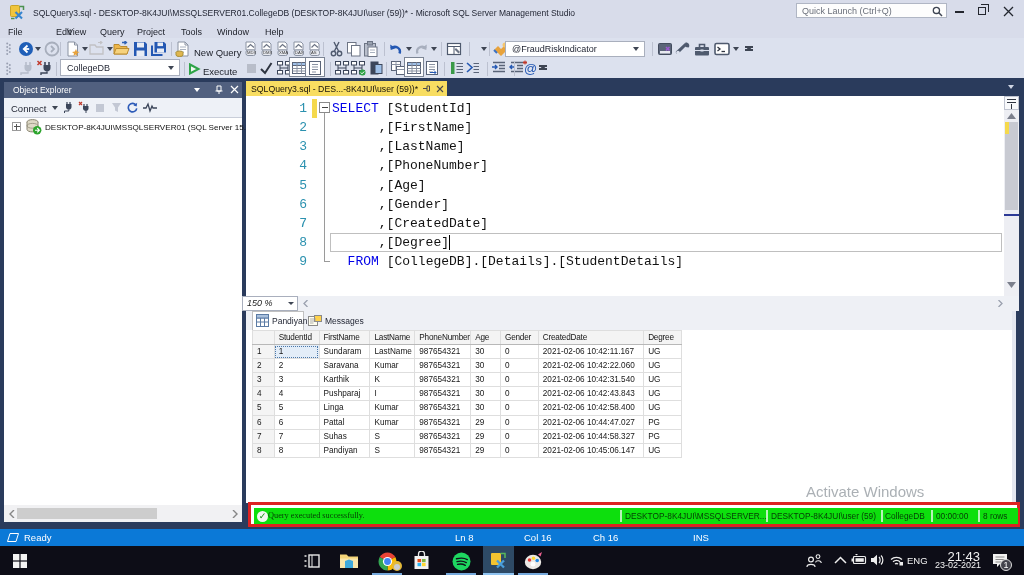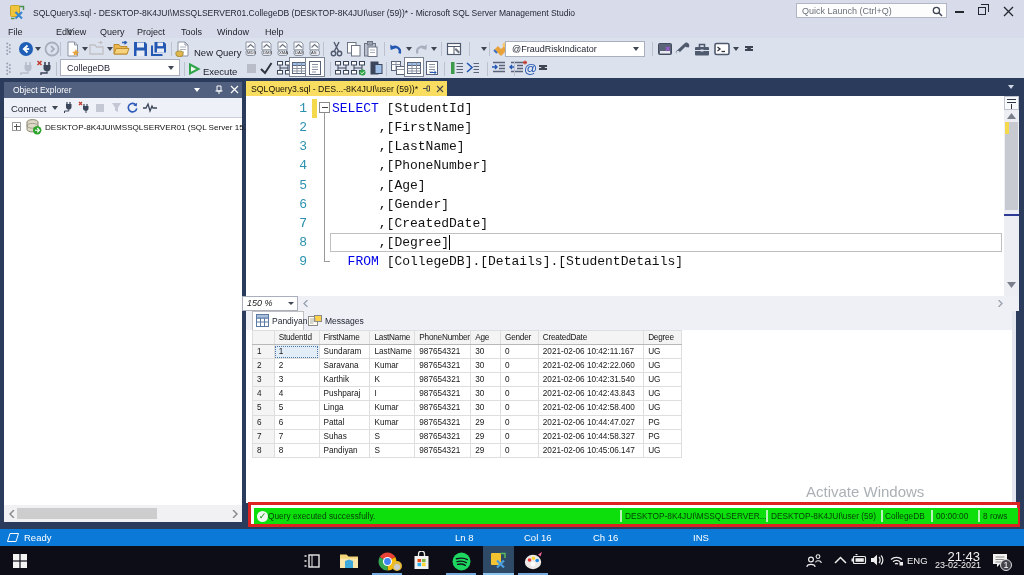--- a/index.html
+++ b/index.html
@@ -564,21 +564,21 @@
           <td>UG</td>
         </tr>
       </tbody>
     </table>
 <div class="abs" style="left:560px;top:172px;font-size:15px;color:#a2a8ad;opacity:0.9;">Activate Windows</div>
 <div class="abs" style="left:766px;top:0px;width:4px;height:192px;background:#e4e7f0;"></div>
 </div>
 <div class="abs" style="left:248px;top:502px;width:772px;height:25px;border:3px solid #dd2222;background:#fff;">
 <div class="abs" style="left:3px;top:3px;width:764px;height:16px;background:#0ddf0d;font-size:8.3px;color:#063b06;">
  <span class="abs" style="left:3px;top:2.5px;width:11px;height:11px;background:#f2f6f2;border-radius:50%;color:#0a8a0a;font-size:9px;line-height:11px;text-align:center;">✓</span>
- <span class="abs" style="left:14px;top:3px;">Query executed successfully.</span>
+ <span class="abs" style="left:14px;top:3px;font-family:Liberation Serif, serif;">Query executed successfully.</span>
  <div class="abs" style="left:366px;top:2px;width:2px;height:12px;background:#b9f2b9;"></div>
       <span class="abs" style="left:371px;top:3px;">DESKTOP-8K4JUI\MSSQLSERVER...</span>
  <div class="abs" style="left:512px;top:2px;width:2px;height:12px;background:#b9f2b9;"></div>
       <span class="abs" style="left:517px;top:3px;">DESKTOP-8K4JUI\user (59)</span>
  <div class="abs" style="left:627px;top:2px;width:2px;height:12px;background:#b9f2b9;"></div>
       <span class="abs" style="left:631px;top:3px;">CollegeDB</span>
  <div class="abs" style="left:677px;top:2px;width:2px;height:12px;background:#b9f2b9;"></div>
       <span class="abs" style="left:682px;top:3px;">00:00:00</span>
  <div class="abs" style="left:724px;top:2px;width:2px;height:12px;background:#b9f2b9;"></div>
       <span class="abs" style="left:729px;top:3px;">8 rows</span>

